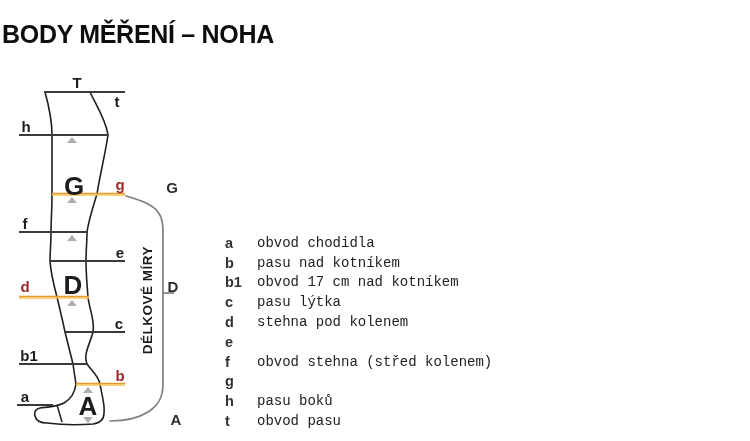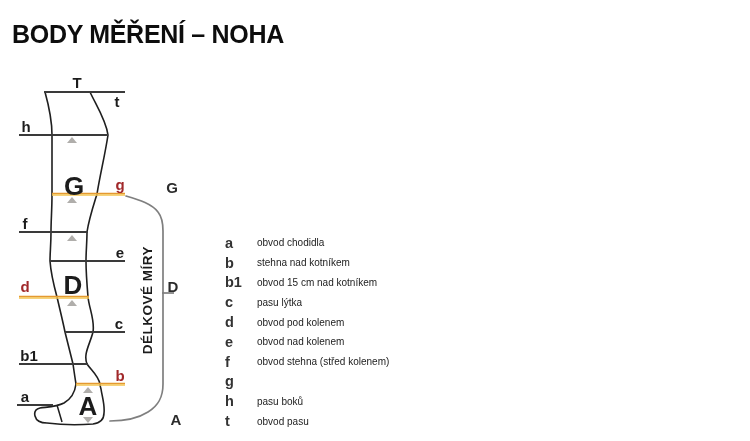--- a/index.html
+++ b/index.html
@@ -1,31 +1,31 @@
 <!DOCTYPE html>
 <html><head>
 <meta charset="utf-8">
 <style>
   html,body { margin:0; padding:0; background:#ffffff; }
   .page {
     position:relative; width:750px; height:441px; background:#ffffff;
     font-family:"Liberation Sans", sans-serif; overflow:hidden;
   }
   .title {
-    position:absolute; left:12px; top:20px;
+    position:absolute; left:2px; top:20px;
     font-size:25px; font-weight:bold; color:#0d0d0d; letter-spacing:-0.3px;
     white-space:nowrap;
   }
   .diagram-svg { position:absolute; left:0; top:0; }
   .legend { position:absolute; left:225px; top:233px; }
   .legend-row { display:flex; align-items:center; height:19.8px; }
   .legend-key {
     width:32px; flex:0 0 32px; font-size:14.5px; font-weight:bold; color:#333333;
   }
-  .legend-label { font-size:10px; color:#222222; white-space:nowrap; }
+  .legend-label { font-size:14px; color:#222222; white-space:nowrap;font-family:Liberation Mono, monospace; }
 
   
   text { font-family:"Liberation Sans", sans-serif; fill:#1c1c1c; }
   .lbl   { font-size:15px; font-weight:bold; }
   .lbl-lg{ font-size:26px; font-weight:bold; }
   .lbl-red { fill:#A1282A; }
   .lbl-bracket { font-size:15px; font-weight:bold; fill:#2b2b2b; }
   .lbl-vertical { font-size:13.5px; font-weight:bold; letter-spacing:0.5px; }
 </style>
 </head>
@@ -123,37 +123,36 @@
     <text class="lbl-vertical" x="152" y="300" text-anchor="middle" transform="rotate(-90 152 300)">DÉLKOVÉ MÍRY</text>
   </svg>
 
   <div class="legend">
     <div class="legend-row">
       <span class="legend-key">a</span>
       <span class="legend-label">obvod chodidla</span>
     </div>
     <div class="legend-row">
       <span class="legend-key">b</span>
-      <span class="legend-label">stehna nad kotníkem</span>
+      <span class="legend-label">pasu nad kotníkem</span>
     </div>
     <div class="legend-row">
       <span class="legend-key">b1</span>
-      <span class="legend-label">obvod 15 cm nad kotníkem</span>
+      <span class="legend-label">obvod 17 cm nad kotníkem</span>
     </div>
     <div class="legend-row">
       <span class="legend-key">c</span>
       <span class="legend-label">pasu lýtka</span>
     </div>
     <div class="legend-row">
       <span class="legend-key">d</span>
-      <span class="legend-label">obvod pod kolenem</span>
+      <span class="legend-label">stehna pod kolenem</span>
     </div>
     <div class="legend-row">
       <span class="legend-key">e</span>
-      <span class="legend-label">obvod nad kolenem</span>
     </div>
     <div class="legend-row">
       <span class="legend-key">f</span>
       <span class="legend-label">obvod stehna (střed kolenem)</span>
     </div>
     <div class="legend-row">
       <span class="legend-key">g</span>
     </div>
     <div class="legend-row">
       <span class="legend-key">h</span>

